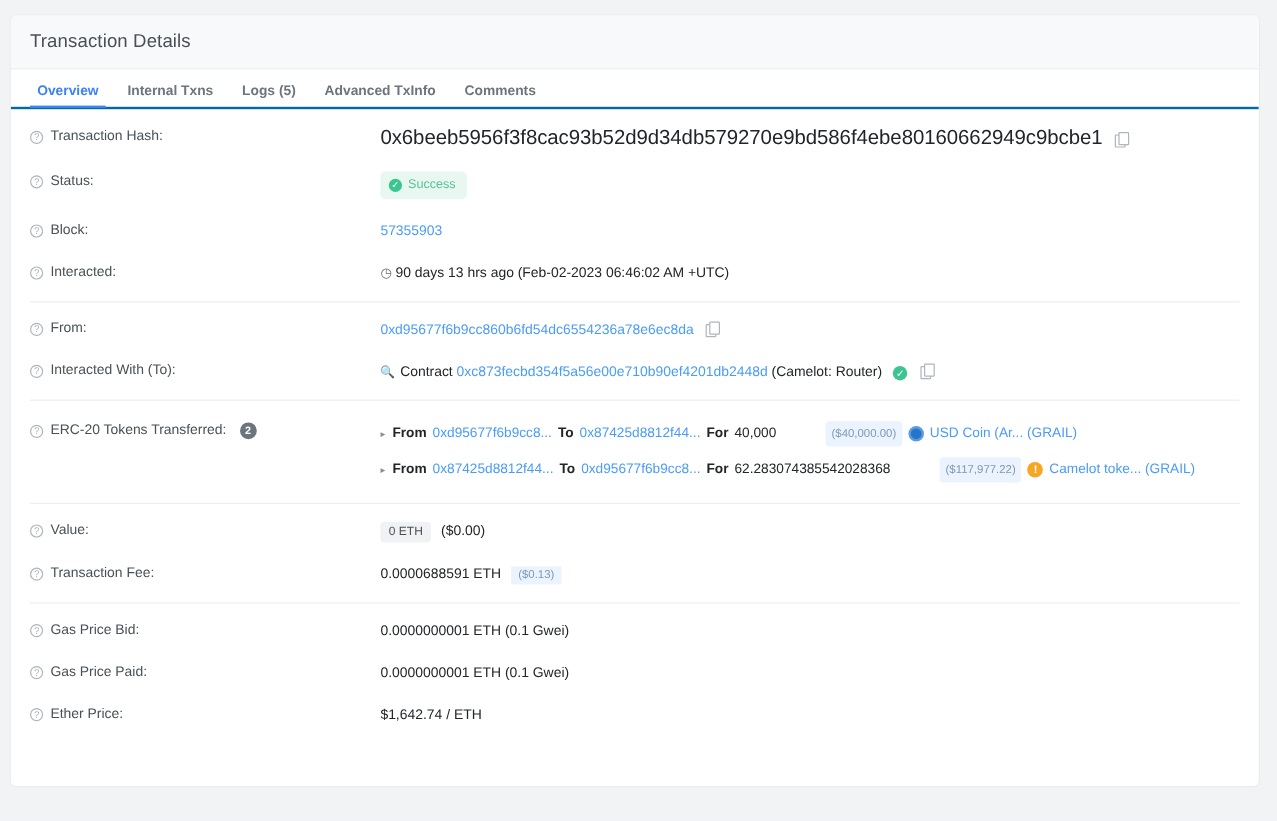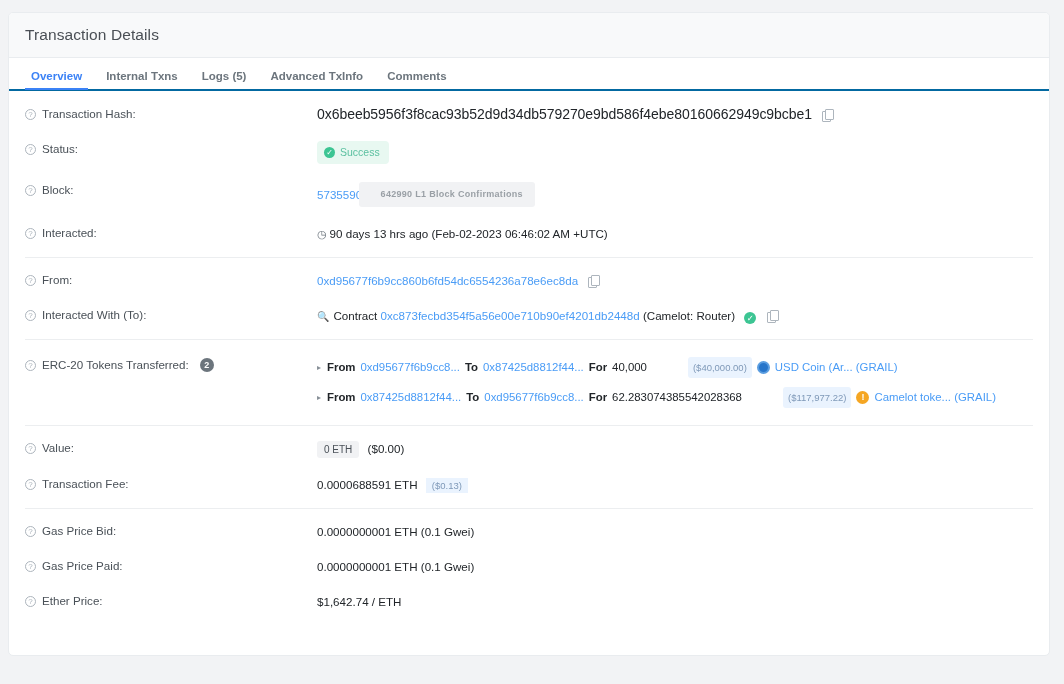--- a/index.html
+++ b/index.html
@@ -65,21 +65,21 @@
   }
   .qmark {
     width: 11px; height: 11px; flex: 0 0 11px;
     border: 1px solid #adb5bd; border-radius: 50%;
     color: #adb5bd; font-size: 8px; line-height: 9px;
     text-align: center; margin-top: 2px;
   }
   .value { flex: 1; font-size: 11.6px; color: #212529; line-height: 17px; }
   .divider { height: 1px; background: #eceef0; margin: 5px 16px; }
 
-  .mono-hash { color: #212529; font-size: 14px; letter-spacing: -.05px; }
+  .mono-hash { color: #212529; font-size: 17px; letter-spacing: -.05px; }
   .link { color: #4a9cf6; text-decoration: none; cursor: pointer; }
 
   .copy-icon {
     display: inline-block; width: 11px; height: 12px;
     vertical-align: -2px; margin-left: 7px; cursor: pointer;
     position: relative;
   }
   .copy-icon::before {
     content: ""; position: absolute; left: 0; top: 2px;
     width: 7px; height: 9px; border: 1px solid #adb5bd; border-radius: 1px;
@@ -199,21 +199,20 @@
     </div>
 
     <div class="row">
       <div class="label">
         <span class="qmark">?</span>
         <span>Block:</span>
       </div>
       <div class="value">
         <span class="block-wrap">
           <a class="link">57355903</a>
-          <span class="conf-badge">642990 L1 Block Confirmations</span>
         </span>
       </div>
     </div>
 
     <div class="row">
       <div class="label">
         <span class="qmark">?</span>
         <span>Interacted:</span>
       </div>
       <div class="value">

